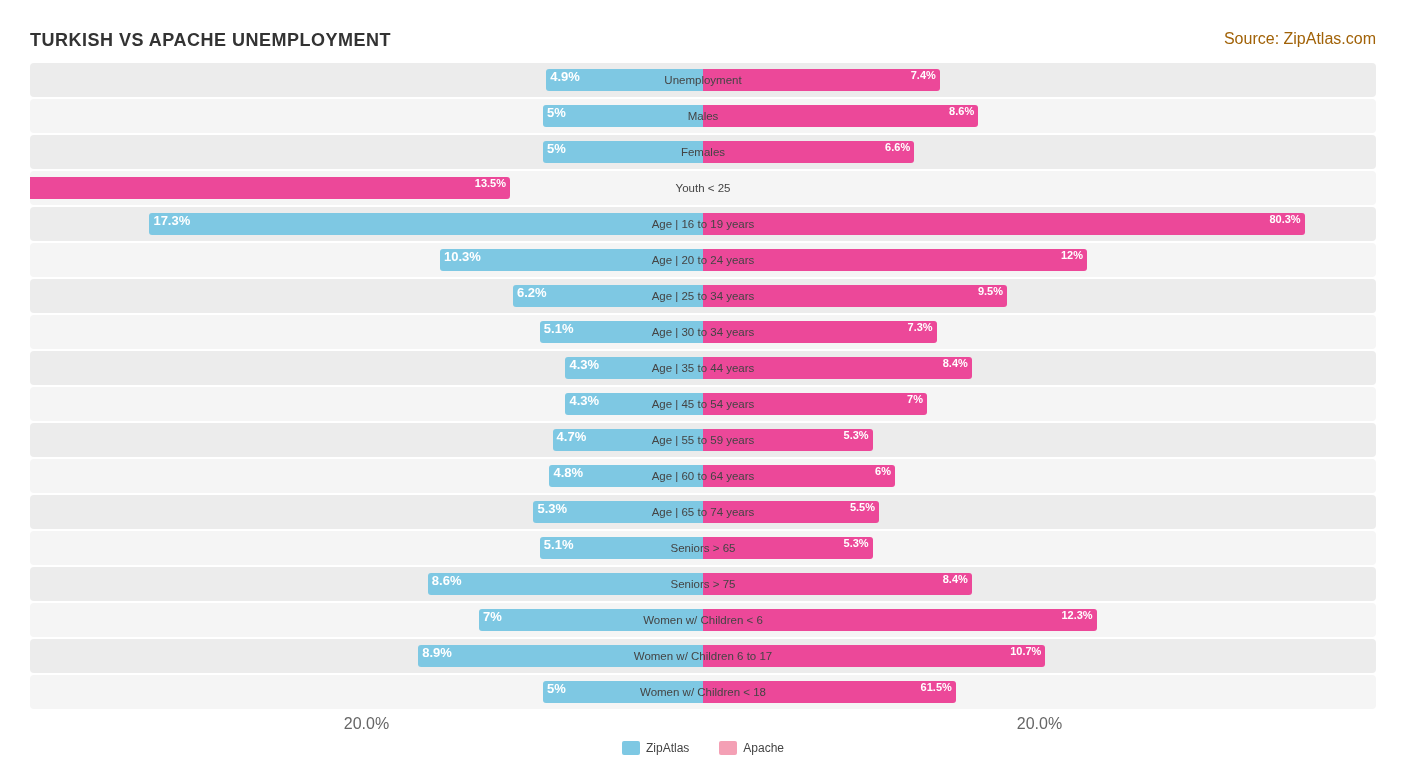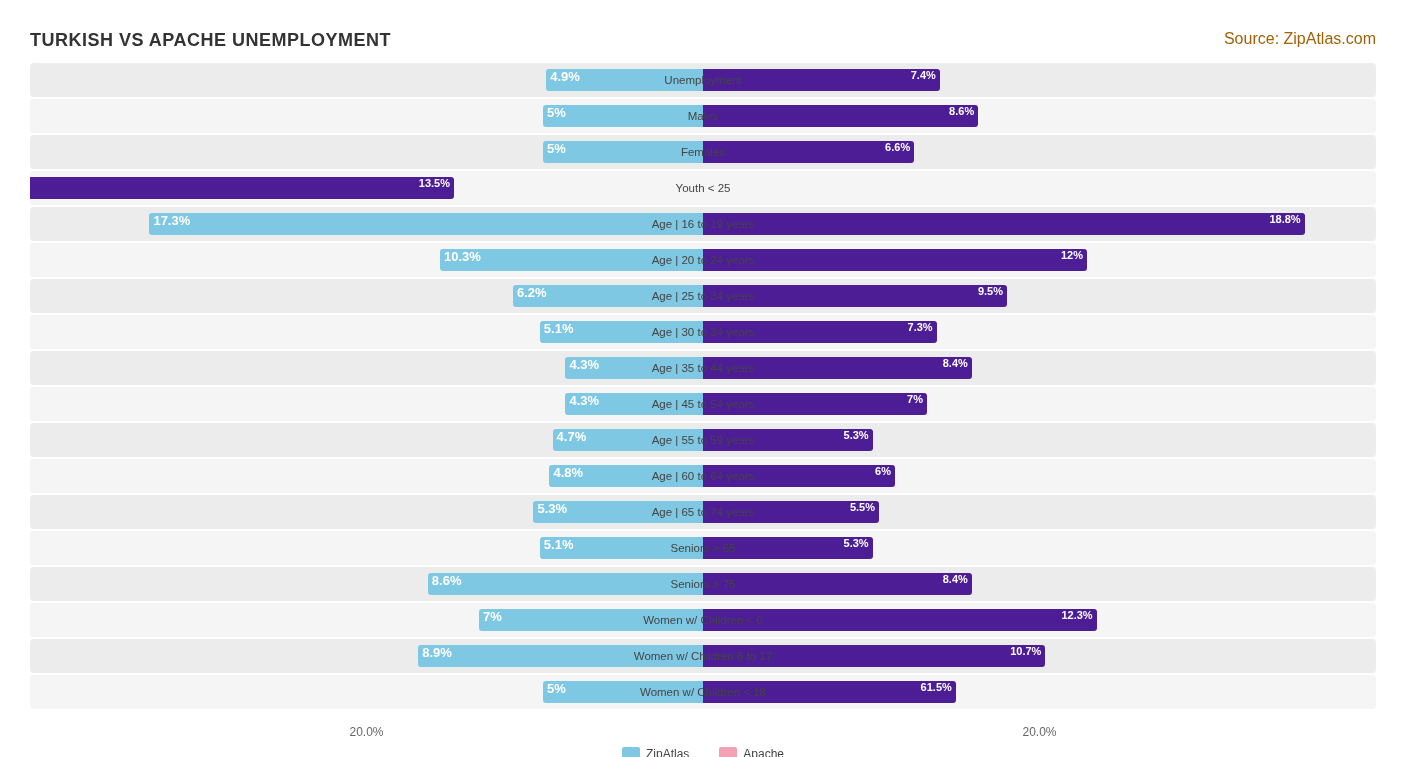--- a/index.html
+++ b/index.html
@@ -87,21 +87,21 @@
     }
     .bar-blue {
       height: 22px;
       background: #7ec8e3;
       border-radius: 3px 0 0 3px;
       position: absolute;
       right: 0;
     }
     .bar-pink {
       height: 22px;
-      background: #4c1d95;
+      background: #ec4899;
       border-radius: 0 3px 3px 0;
       position: absolute;
       left: 0;
     }
     .val-inside-left {
       position: absolute;
       left: 4px;
       font-size: 13px;
       color: #fff;
       font-weight: bold;
@@ -111,23 +111,23 @@
       position: absolute;
       right: 4px;
       font-size: 11px;
       color: #fff;
       font-weight: bold;
       white-space: nowrap;
     }
     .axis-row {
       display: flex;
       justify-content: space-between;
-      margin-top: 16px;
+      margin-top: 6px;
       padding: 0 0px;
-      font-size: 12px;
+      font-size: 16px;
       color: #666;
     }
     .axis-label {
       width: 50%;
       text-align: center;
     }
     .legend {
       display: flex;
       justify-content: center;
       gap: 30px;
@@ -198,37 +198,37 @@
         <div class="bar-pink" style="width:211.2px;">
           <span class="val-inside-right">6.6%</span>
         </div>
       </div>
     </div>
   </div>
       <div class="bar-row">
     <div class="bar-inner">
       <div class="label-center" style="width:200px;">Youth &lt; 25</div>
       <div class="right-section">
-        <div class="bar-pink" style="width:424px;">
+        <div class="bar-pink" style="width:480px;">
           <span class="val-inside-right">13.5%</span>
         </div>
       </div>
     </div>
   </div>
       <div class="bar-row">
     <div class="bar-inner">
       <div class="left-section">
         <div class="bar-blue" style="width:553.6px;">
           <span class="val-inside-left">17.3%</span>
         </div>
       </div>
       <div class="label-center" style="width:200px;">Age | 16 to 19 years</div>
       <div class="right-section">
         <div class="bar-pink" style="width:601.6px;">
-          <span class="val-inside-right">18.8%</span>
+          <span class="val-inside-right">80.3%</span>
         </div>
       </div>
     </div>
   </div>
       <div class="bar-row">
     <div class="bar-inner">
       <div class="left-section">
         <div class="bar-blue" style="width:263px;">
           <span class="val-inside-left">10.3%</span>
         </div>

